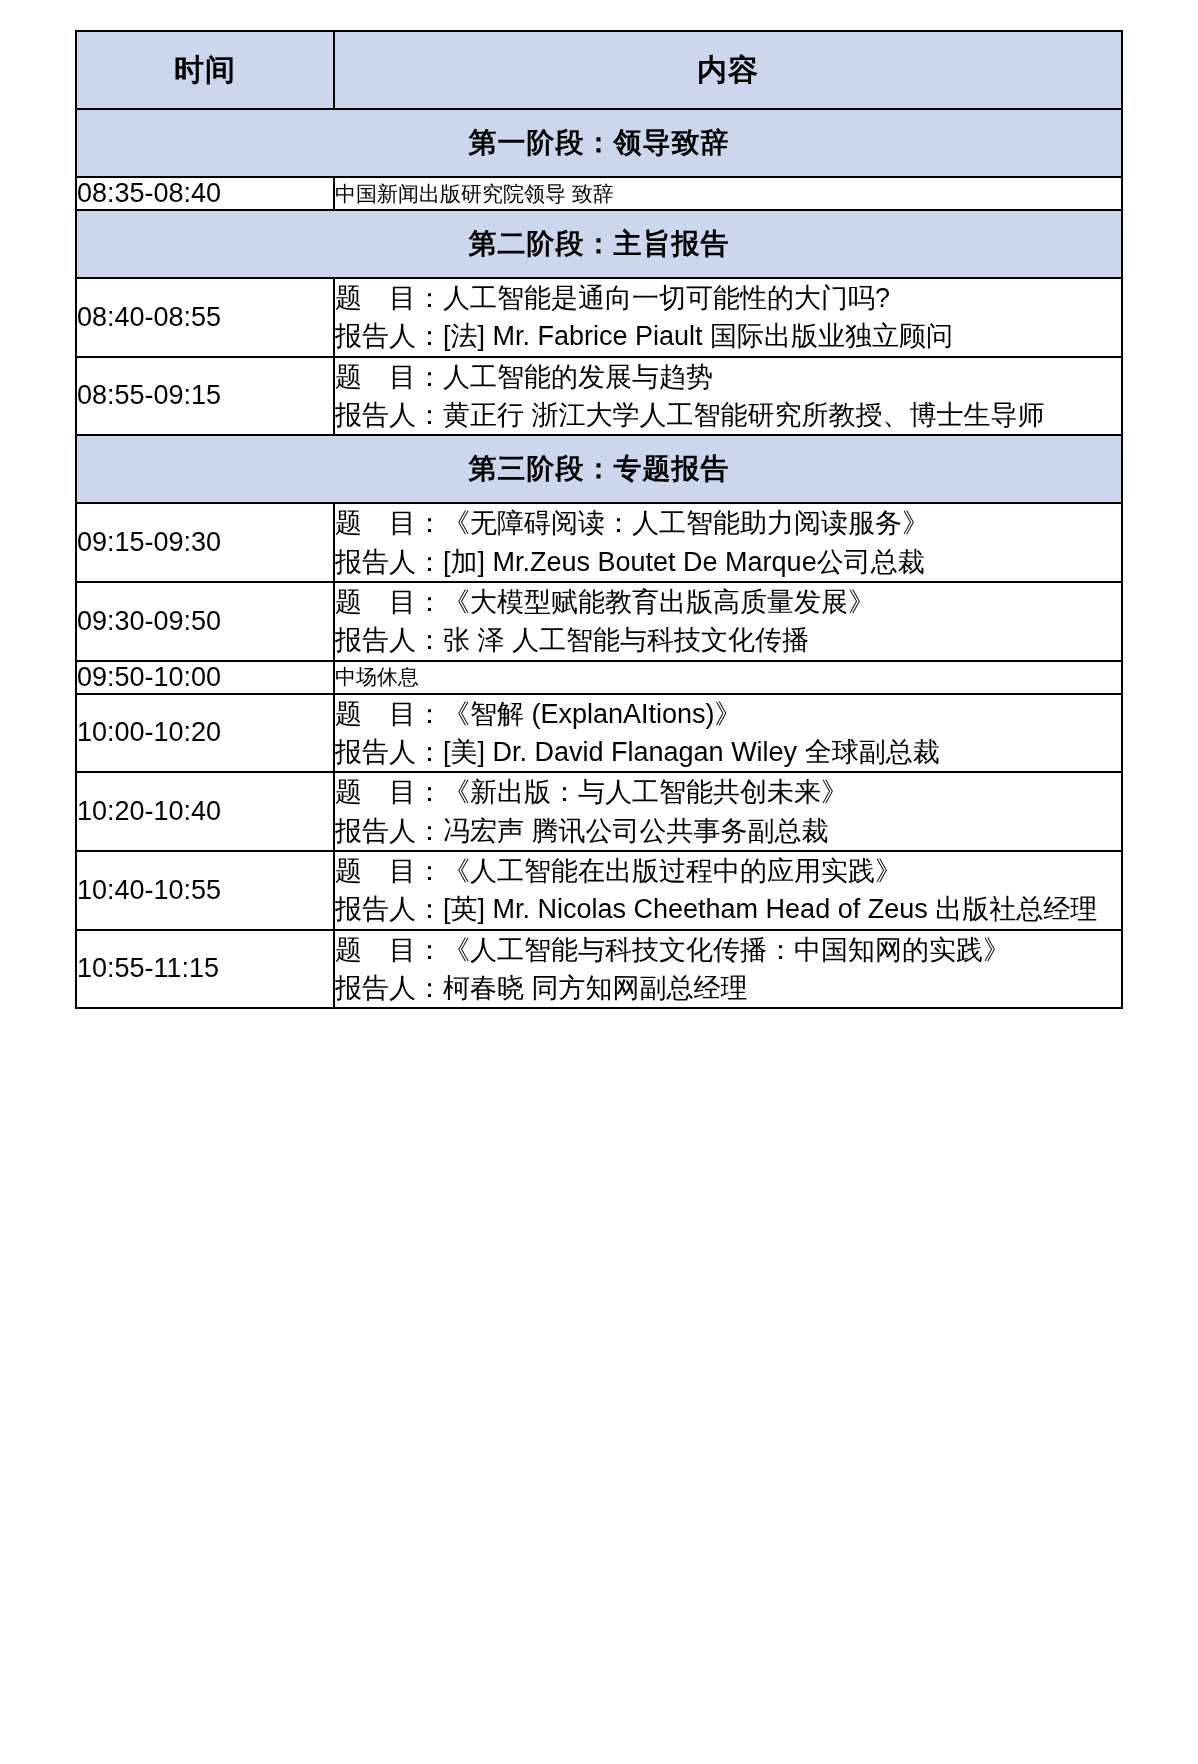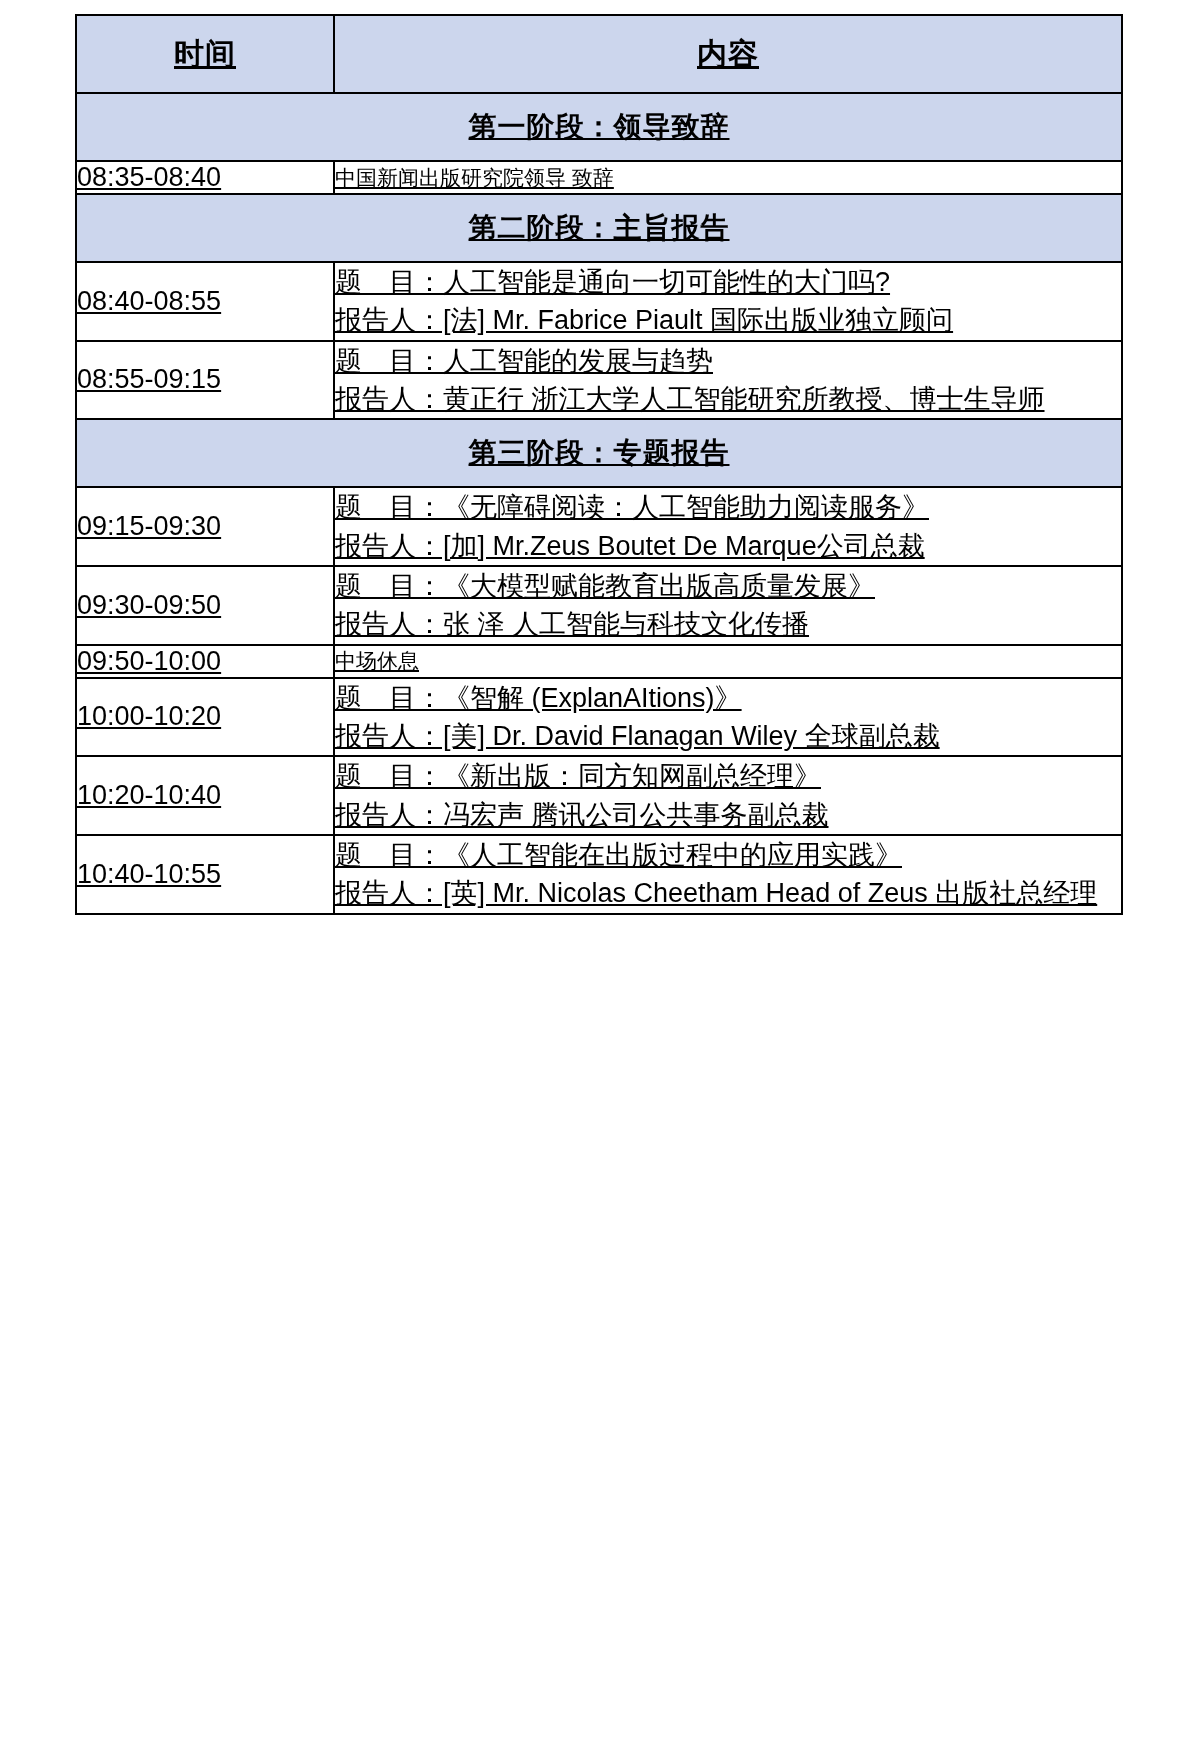--- a/index.html
+++ b/index.html
@@ -13,23 +13,22 @@
     color: #000000;
   }
   .page {
     width: 1198px;
     box-sizing: border-box;
     padding: 14px 14px 0 14px;
   }
   table.agenda {
     border-collapse: collapse;
     width: 1046px;
-    margin: 0 auto;
+    margin: 16px auto;
     table-layout: fixed;
-    text-decoration: underline;
   }
   table.agenda td, table.agenda th {
     border: 2px solid #000000;
     vertical-align: middle;
     padding: 0;
   }
   col.c-time { width: 258px; }
   col.c-content { width: 788px; }
 
   
@@ -139,26 +138,33 @@
         <tr>
           <td class="time-cell">10:00-10:20</td>
           <td class="content-cell">
             <span class="line">题　目：《智解 (ExplanAItions)》</span>
             <span class="line">报告人：[美] Dr. David Flanagan  Wiley 全球副总裁</span>
           </td>
         </tr>
         <tr>
           <td class="time-cell">10:20-10:40</td>
           <td class="content-cell">
-            <span class="line">题　目：《新出版：同方知网副总经理》</span>
+            <span class="line">题　目：《新出版：与人工智能共创未来》</span>
             <span class="line">报告人：冯宏声 腾讯公司公共事务副总裁</span>
           </td>
         </tr>
         <tr>
           <td class="time-cell">10:40-10:55</td>
           <td class="content-cell">
             <span class="line">题　目：《人工智能在出版过程中的应用实践》</span>
             <span class="line">报告人：[英] Mr. Nicolas Cheetham  Head of Zeus 出版社总经理</span>
           </td>
         </tr>
+        <tr>
+          <td class="time-cell">10:55-11:15</td>
+          <td class="content-cell">
+            <span class="line">题　目：《人工智能与科技文化传播：中国知网的实践》</span>
+            <span class="line">报告人：柯春晓 同方知网副总经理</span>
+          </td>
+        </tr>
       </tbody>
   </table>
 </div>
 
 </body></html>

